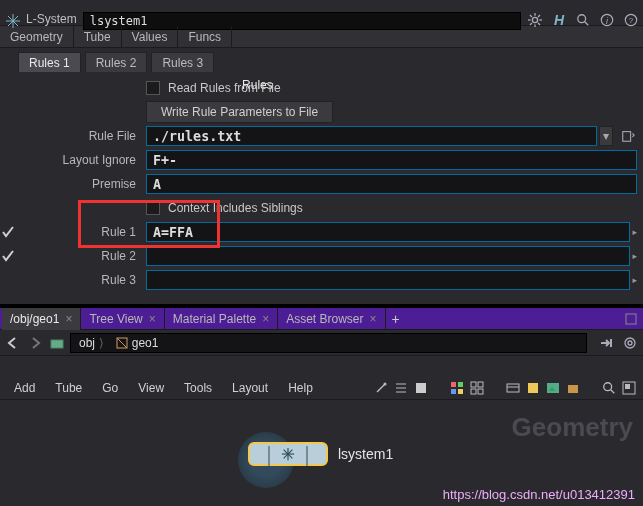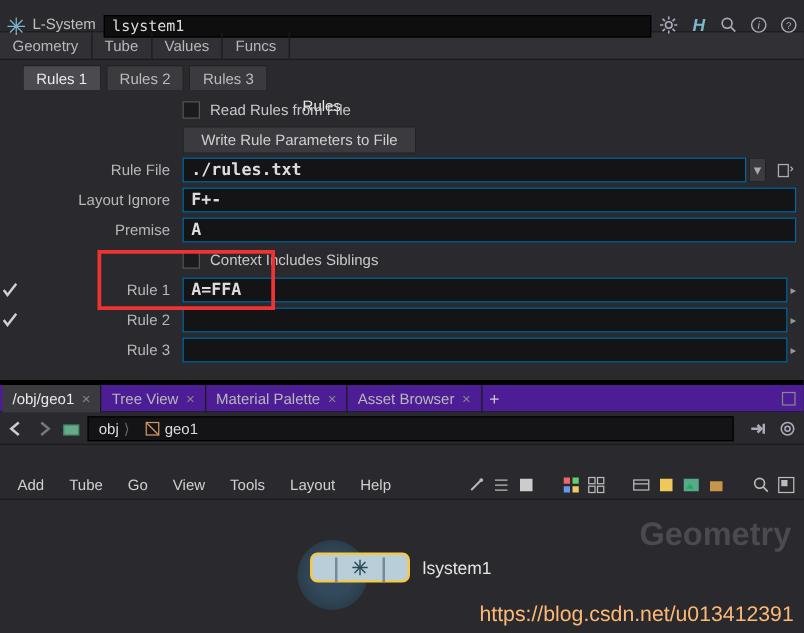--- a/index.html
+++ b/index.html
@@ -65,21 +65,21 @@
 
   .canvas { position:relative; height: 108px; background:#2a2a2e; overflow:hidden; }
   .geometry-text { position:absolute; right:10px; top:12px; font-size:26px; font-weight:600; color:#4a4a50; }
   .node { position:absolute; left:248px; top:42px; display:flex; align-items:center; gap:10px; }
   .node-pill { width:80px; height:24px; background:#b8ced8; border:2px solid #f5c84b; border-radius:6px; display:flex; align-items:center; justify-content:center; position:relative; }
   .node-pill::before, .node-pill::after { content:""; position:absolute; width:2px; height:20px; background:#7a8a92; top:2px; }
   .node-pill::before { left:18px; }
   .node-pill::after { right:18px; }
   .node-ring { position:absolute; left:238px; top:32px; width:56px; height:56px; border-radius:50%; background:radial-gradient(circle,#3a6a8a 40%,#2b4f66 70%); opacity:0.5; }
   .node-label { color:#e4e4e4; font-size:14px; }
-  .watermark { position:absolute; right:8px; bottom:6px; color:#fdba74; font-size:17px; }
+  .watermark { position:absolute; right:8px; bottom:6px; color:#f0abfc; font-size:13px; }
 
 </style>
 </head>
 <body>
 
 <div class="titlebar">
   <span class="title-icon">
     <svg width="16" height="16" viewBox="0 0 16 16">
         <g stroke="#7fb6c9" stroke-width="1">
           <line x1="8" y1="1" x2="8" y2="15"></line>

